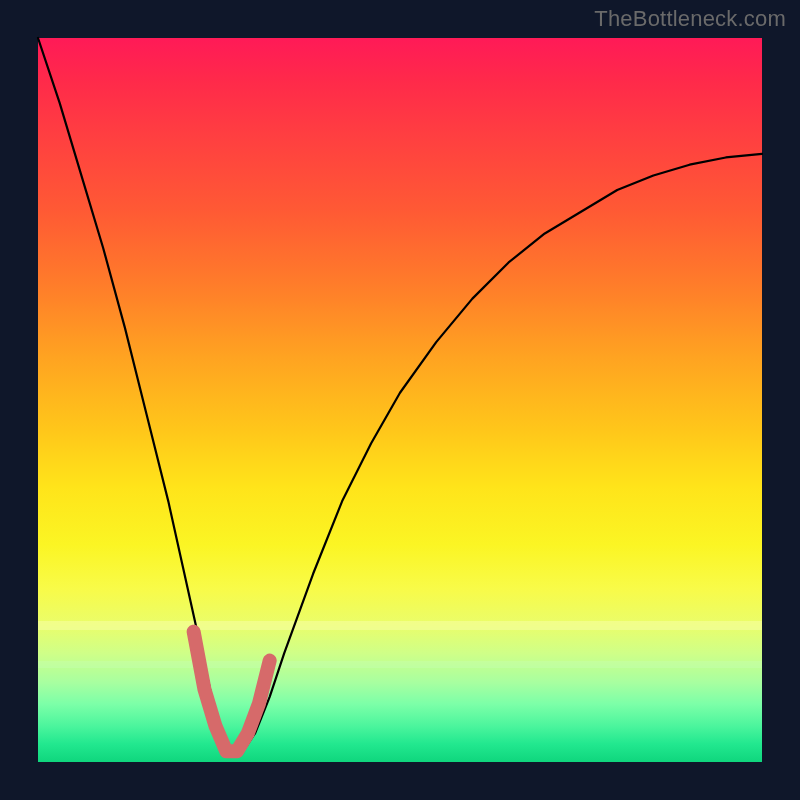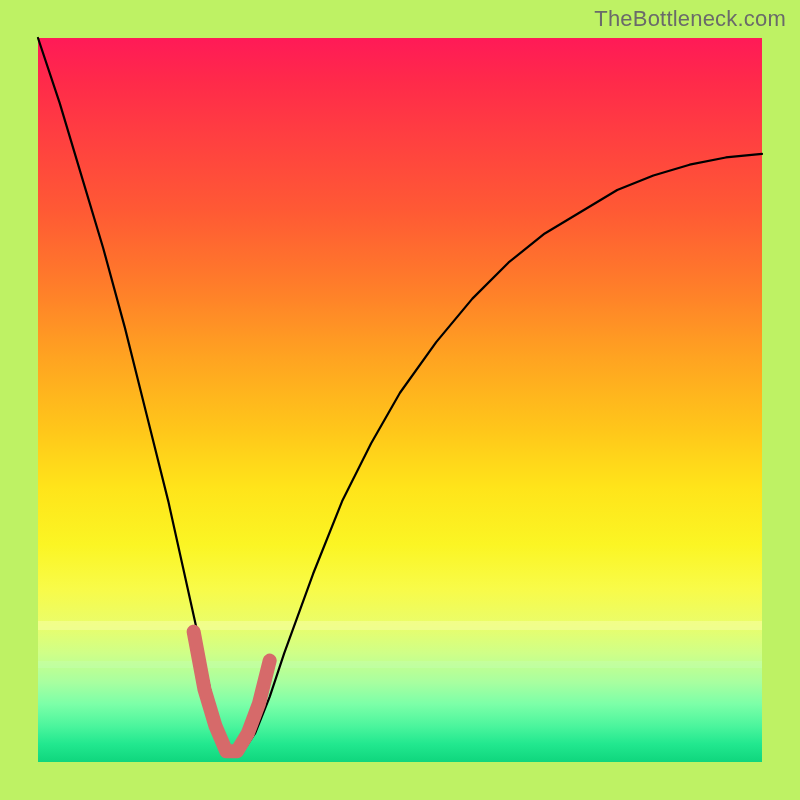--- a/index.html
+++ b/index.html
@@ -10,21 +10,21 @@
     background: #000;
     overflow: hidden;
     font-family: Arial, Helvetica, sans-serif;
   }
   .frame {
     position: absolute;
     left: 0;
     top: 0;
     width: 800px;
     height: 800px;
-    background: #bef264;
+    background: #0f172a;
   }
   .watermark {
     position: absolute;
     top: 6px;
     right: 14px;
     color: #6a6a6a;
     font-size: 22px;
     font-weight: 400;
     letter-spacing: 0.2px;
     z-index: 5;

